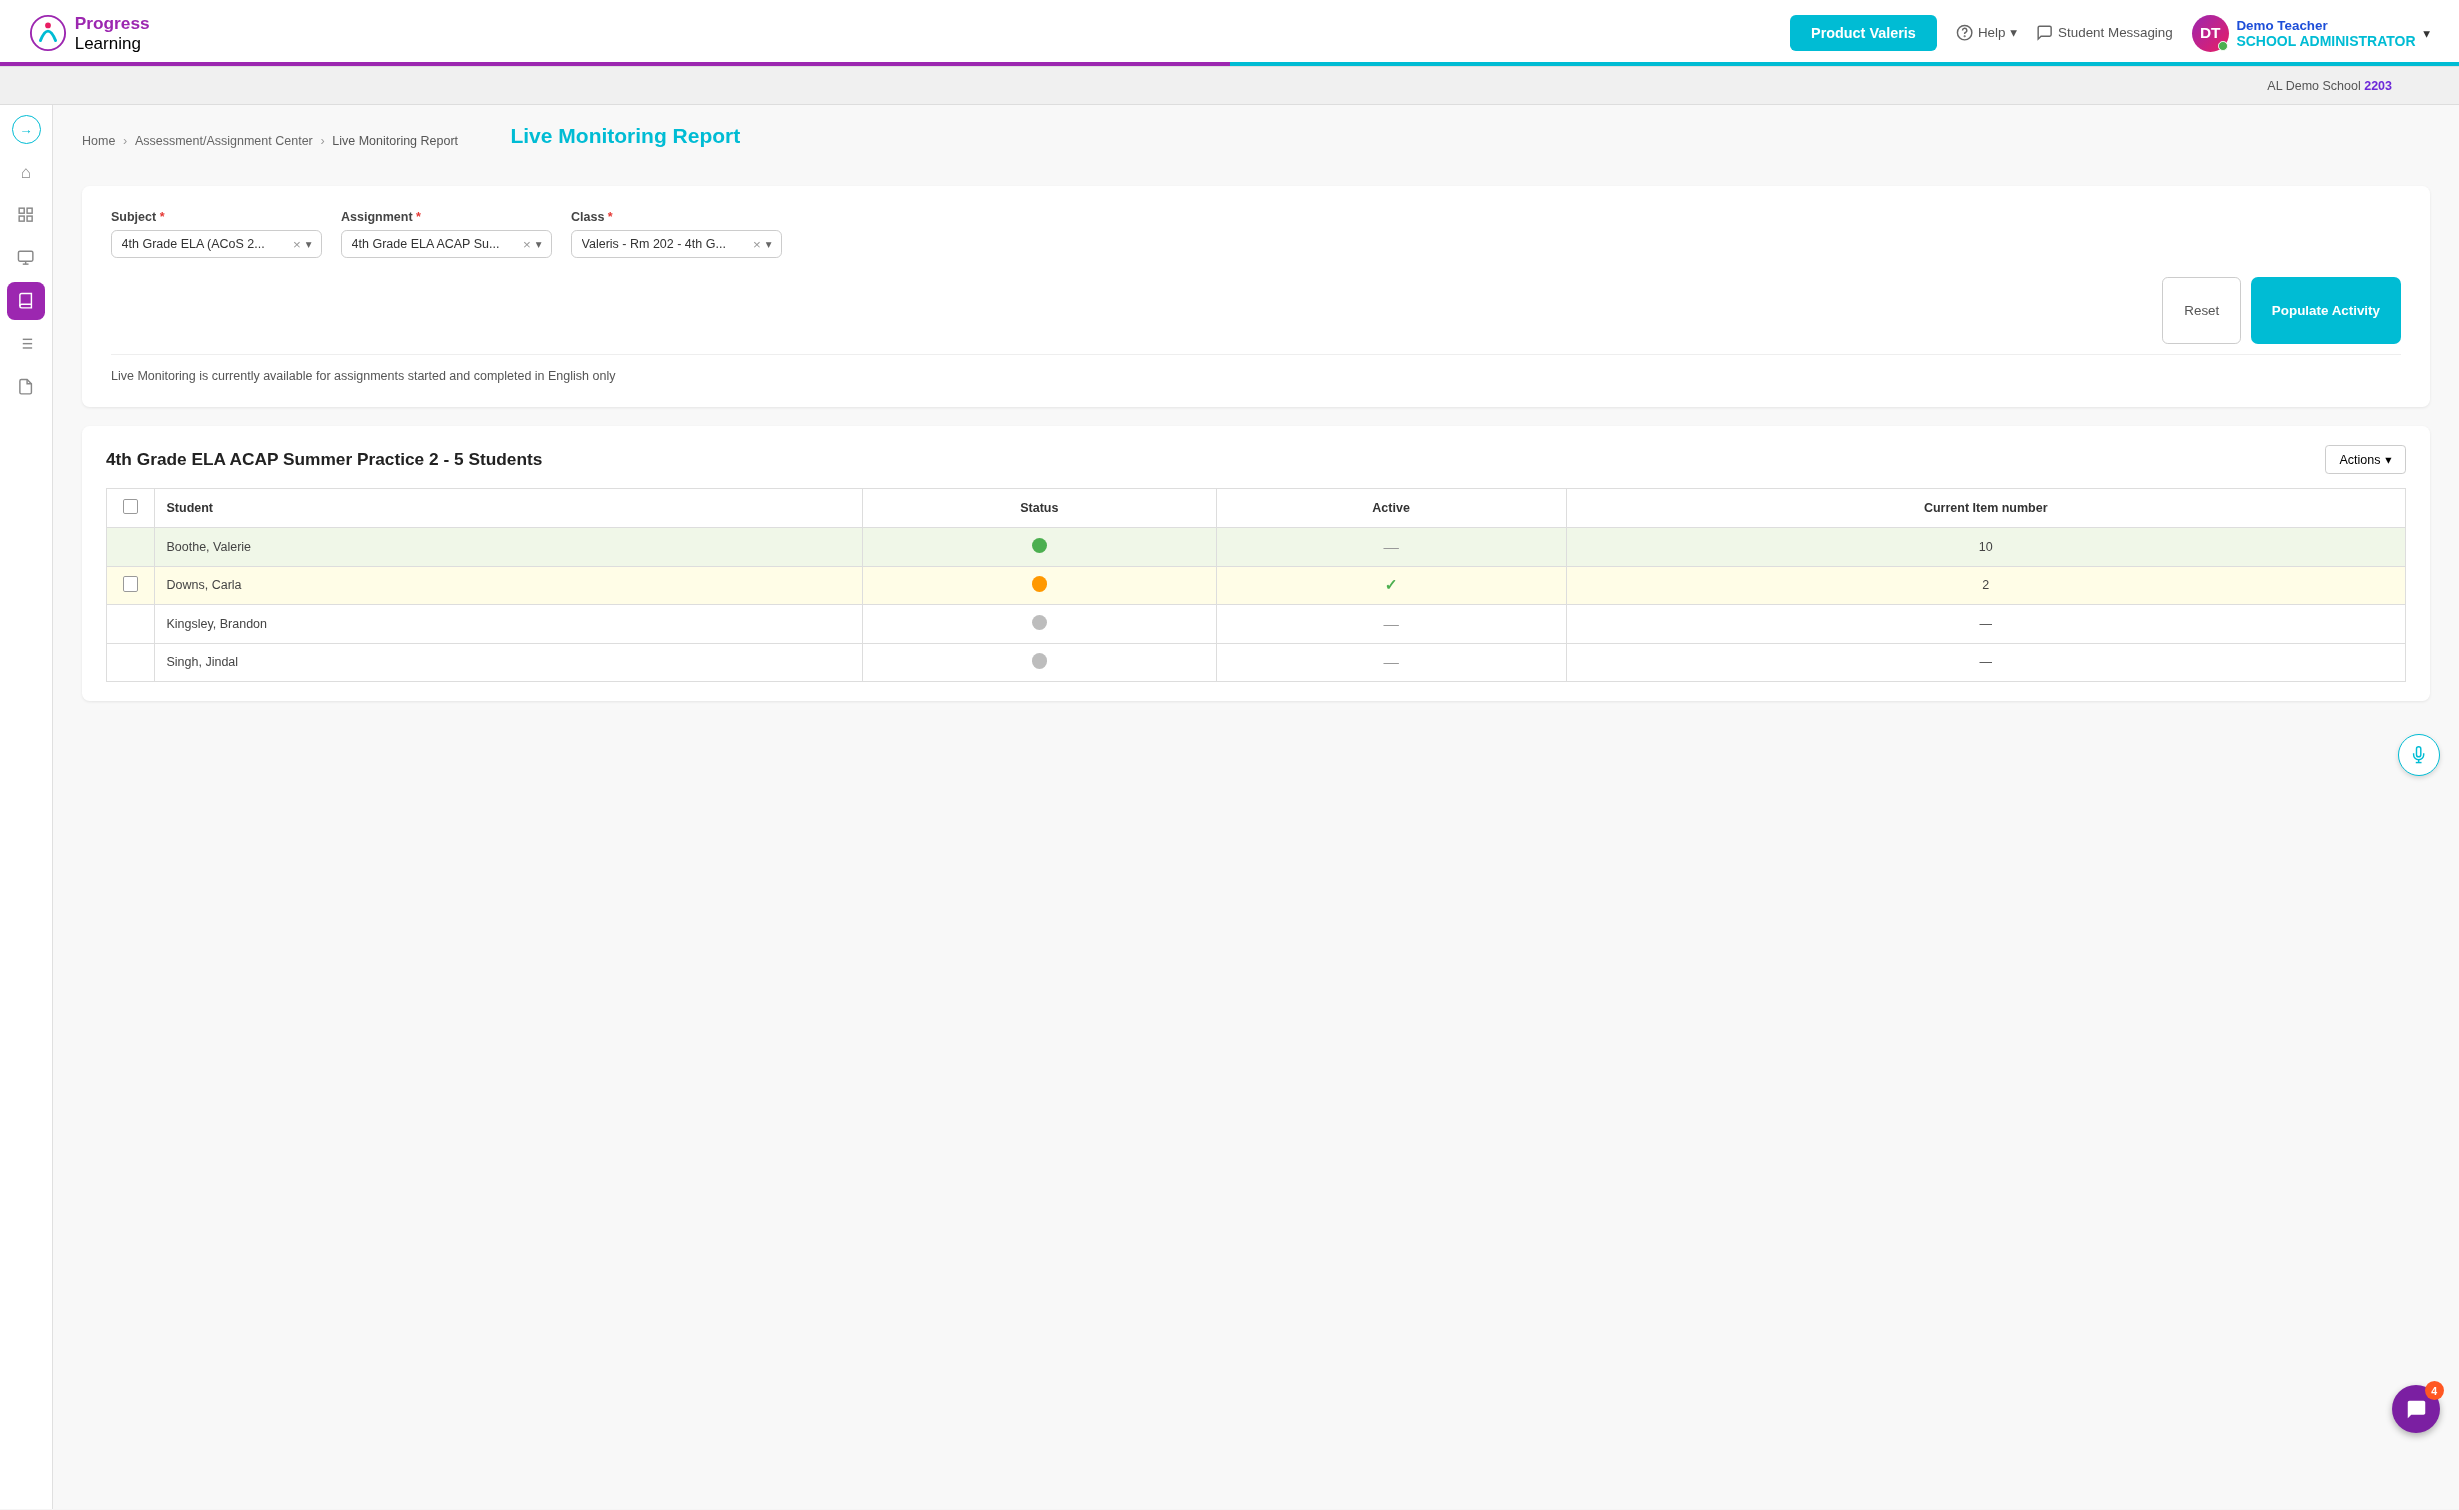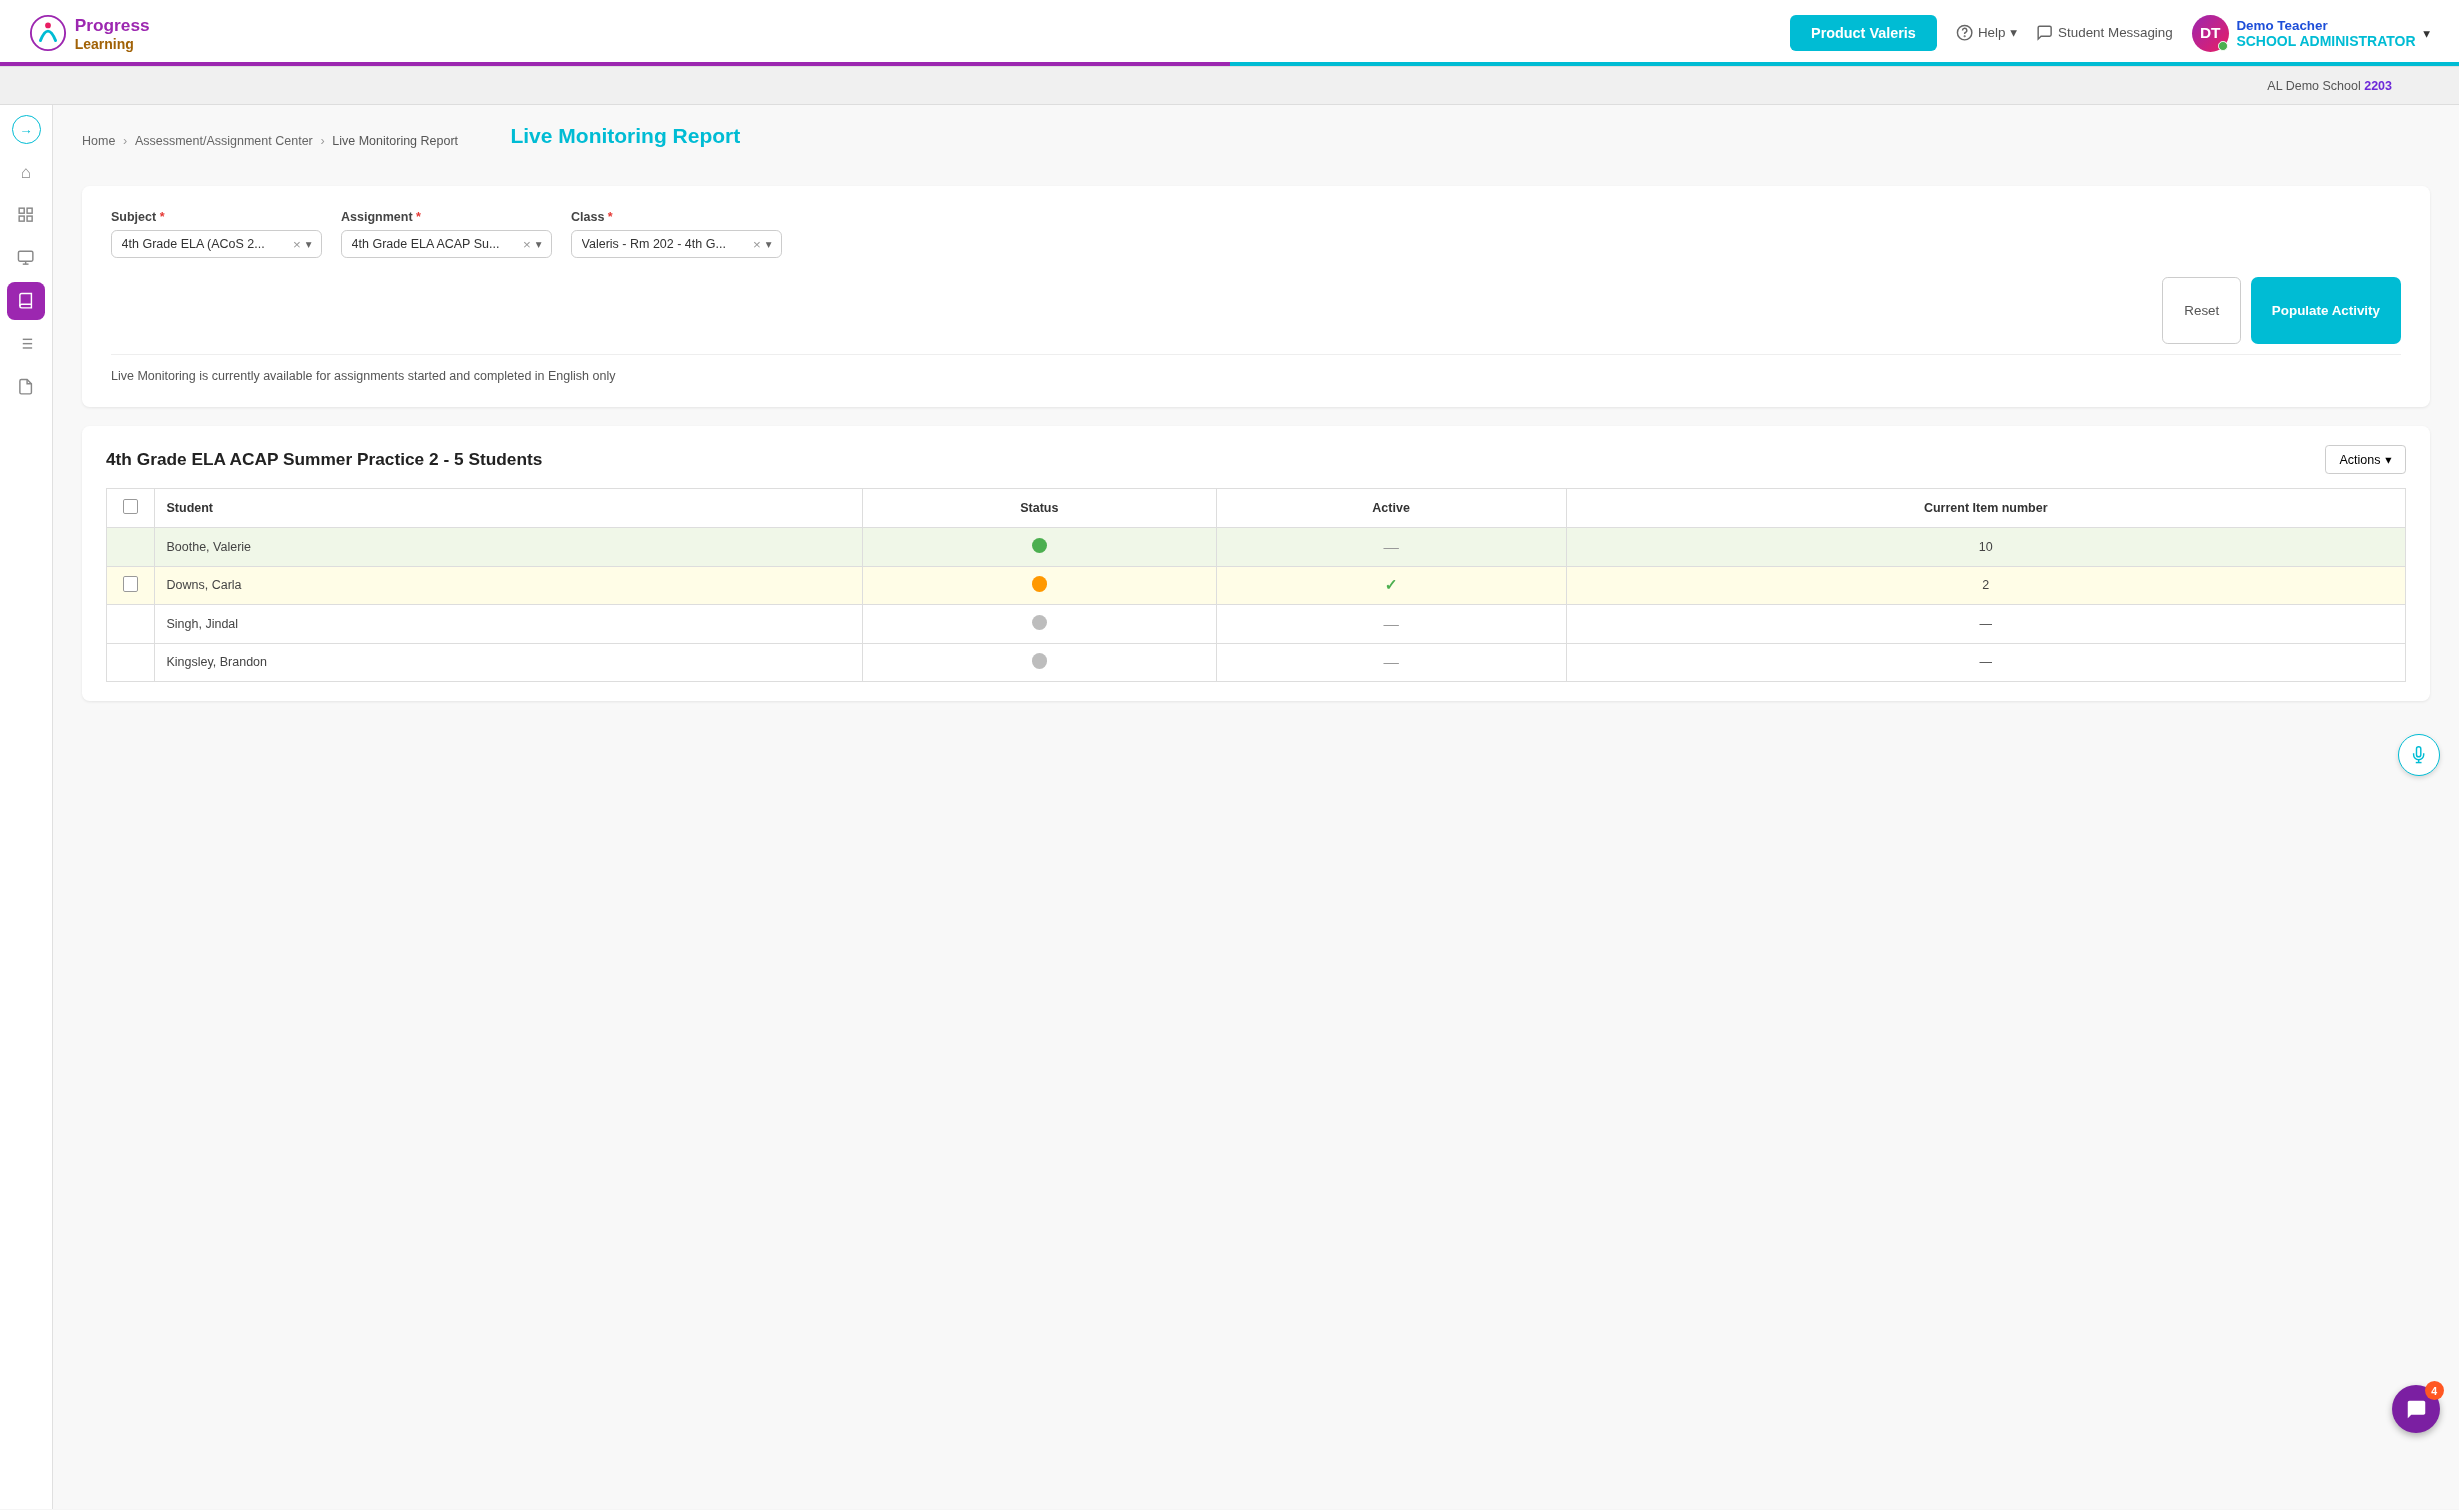--- a/index.html
+++ b/index.html
@@ -28,21 +28,21 @@
     .logo-area {
       display: flex;
       align-items: center;
       gap: 7.7px;
     }
     .logo-icon {
       width: 38px;
       height: 38px;
     }
     .logo-text .progress { color: #9c27b0; font-weight: 700; font-size: 17.3px; }
-    .logo-text .learning { color: #a16207; font-weight: 700; font-size: 14px; }
+    .logo-text .learning { color: #000000; font-weight: 400; font-size: 17px; }
 
     .header-right {
       display: flex;
       align-items: center;
       gap: 19px;
     }
     .product-feedback-btn {
       background: #00bcd4;
       color: #fff;
       border: none;
@@ -598,28 +598,28 @@
             </tr>
             <tr class="row-yellow">
               <td><span class="checkbox"></span></td>
               <td>Downs, Carla</td>
               <td style="text-align: center;"><span class="status-dot status-orange"></span></td>
               <td style="text-align: center;"><span class="check-mark">✓</span></td>
               <td style="text-align: center;">2</td>
             </tr>
             <tr class="row-white">
               <td></td>
-              <td>Singh, Jindal</td>
+              <td>Kingsley, Brandon</td>
               <td style="text-align: center;"><span class="status-dot status-gray"></span></td>
               <td style="text-align: center;"><span class="dash-mark">—</span></td>
               <td style="text-align: center;">—</td>
             </tr>
             <tr class="row-white">
               <td></td>
-              <td>Kingsley, Brandon</td>
+              <td>Singh, Jindal</td>
               <td style="text-align: center;"><span class="status-dot status-gray"></span></td>
               <td style="text-align: center;"><span class="dash-mark">—</span></td>
               <td style="text-align: center;">—</td>
             </tr>
           </tbody>
       </table>
     </div>
 
   </main>
 

